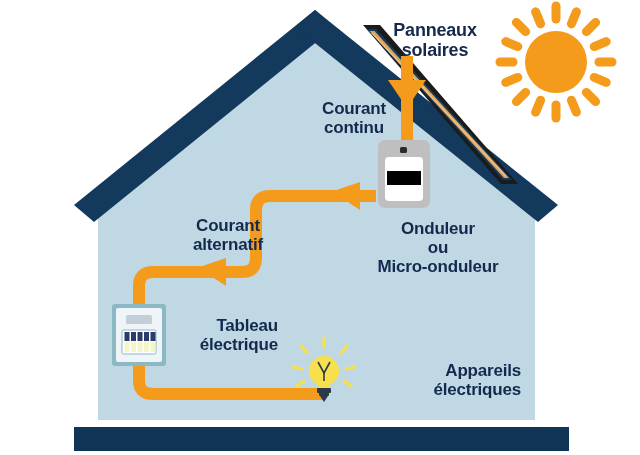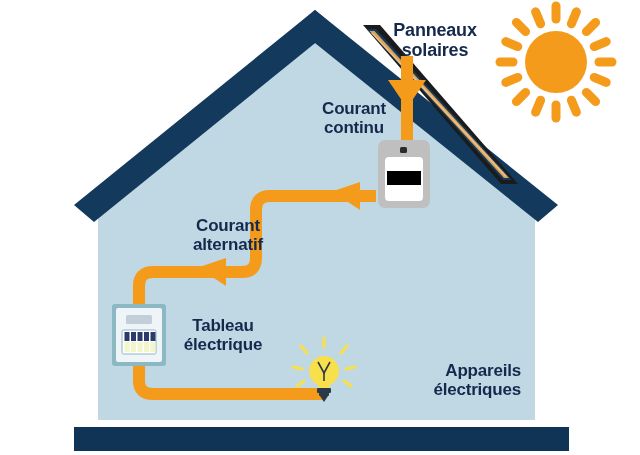--- a/index.html
+++ b/index.html
@@ -4,21 +4,21 @@
 <style>
   html,body{margin:0;padding:0;background:#ffffff;}
   body{width:640px;height:455px;overflow:hidden;font-family:"Liberation Sans",sans-serif;}
   #stage{position:relative;width:640px;height:455px;background:#ffffff;margin-left:8px;}
   svg#scene{position:absolute;left:0;top:0;width:640px;height:455px;}
   .lbl{position:absolute;color:#15294d;font-family:"Liberation Sans",sans-serif;font-weight:bold;line-height:1.12;text-align:center;white-space:pre-line;letter-spacing:-0.2px;}
   #lbl-panneaux{left:362px;top:20px;width:130px;font-size:18px;}
   #lbl-continu{left:292px;top:99px;width:108px;font-size:17px;}
   #lbl-onduleur{left:330px;top:219px;width:200px;font-size:17px;}
   #lbl-alternatif{left:155px;top:216px;width:130px;font-size:17px;}
-  #lbl-tableau{left:160px;top:316px;width:110px;font-size:17px;text-align:center;}
+  #lbl-tableau{left:160px;top:316px;width:110px;font-size:17px;text-align:right;}
   #lbl-appareils{left:353px;top:361px;width:160px;font-size:17px;text-align:right;}
 </style>
 </head>
 <body>
 
 <div id="stage">
 
   <svg id="scene" viewBox="0 0 640 455">
 
     <polygon points="90,215 527,215 527,420 90,420" fill="#bfd8e4"></polygon>
@@ -121,20 +121,23 @@
     </g>
 
   </svg>
 
   <div class="lbl" id="lbl-panneaux">Panneaux
 solaires</div>
 
   <div class="lbl" id="lbl-continu">Courant
 continu</div>
 
+  <div class="lbl" id="lbl-onduleur">Onduleur
+ou
+Micro-onduleur</div>
 
   <div class="lbl" id="lbl-alternatif">Courant
 alternatif</div>
 
   <div class="lbl" id="lbl-tableau">Tableau
 électrique</div>
 
   <div class="lbl" id="lbl-appareils">Appareils
 électriques</div>
 

